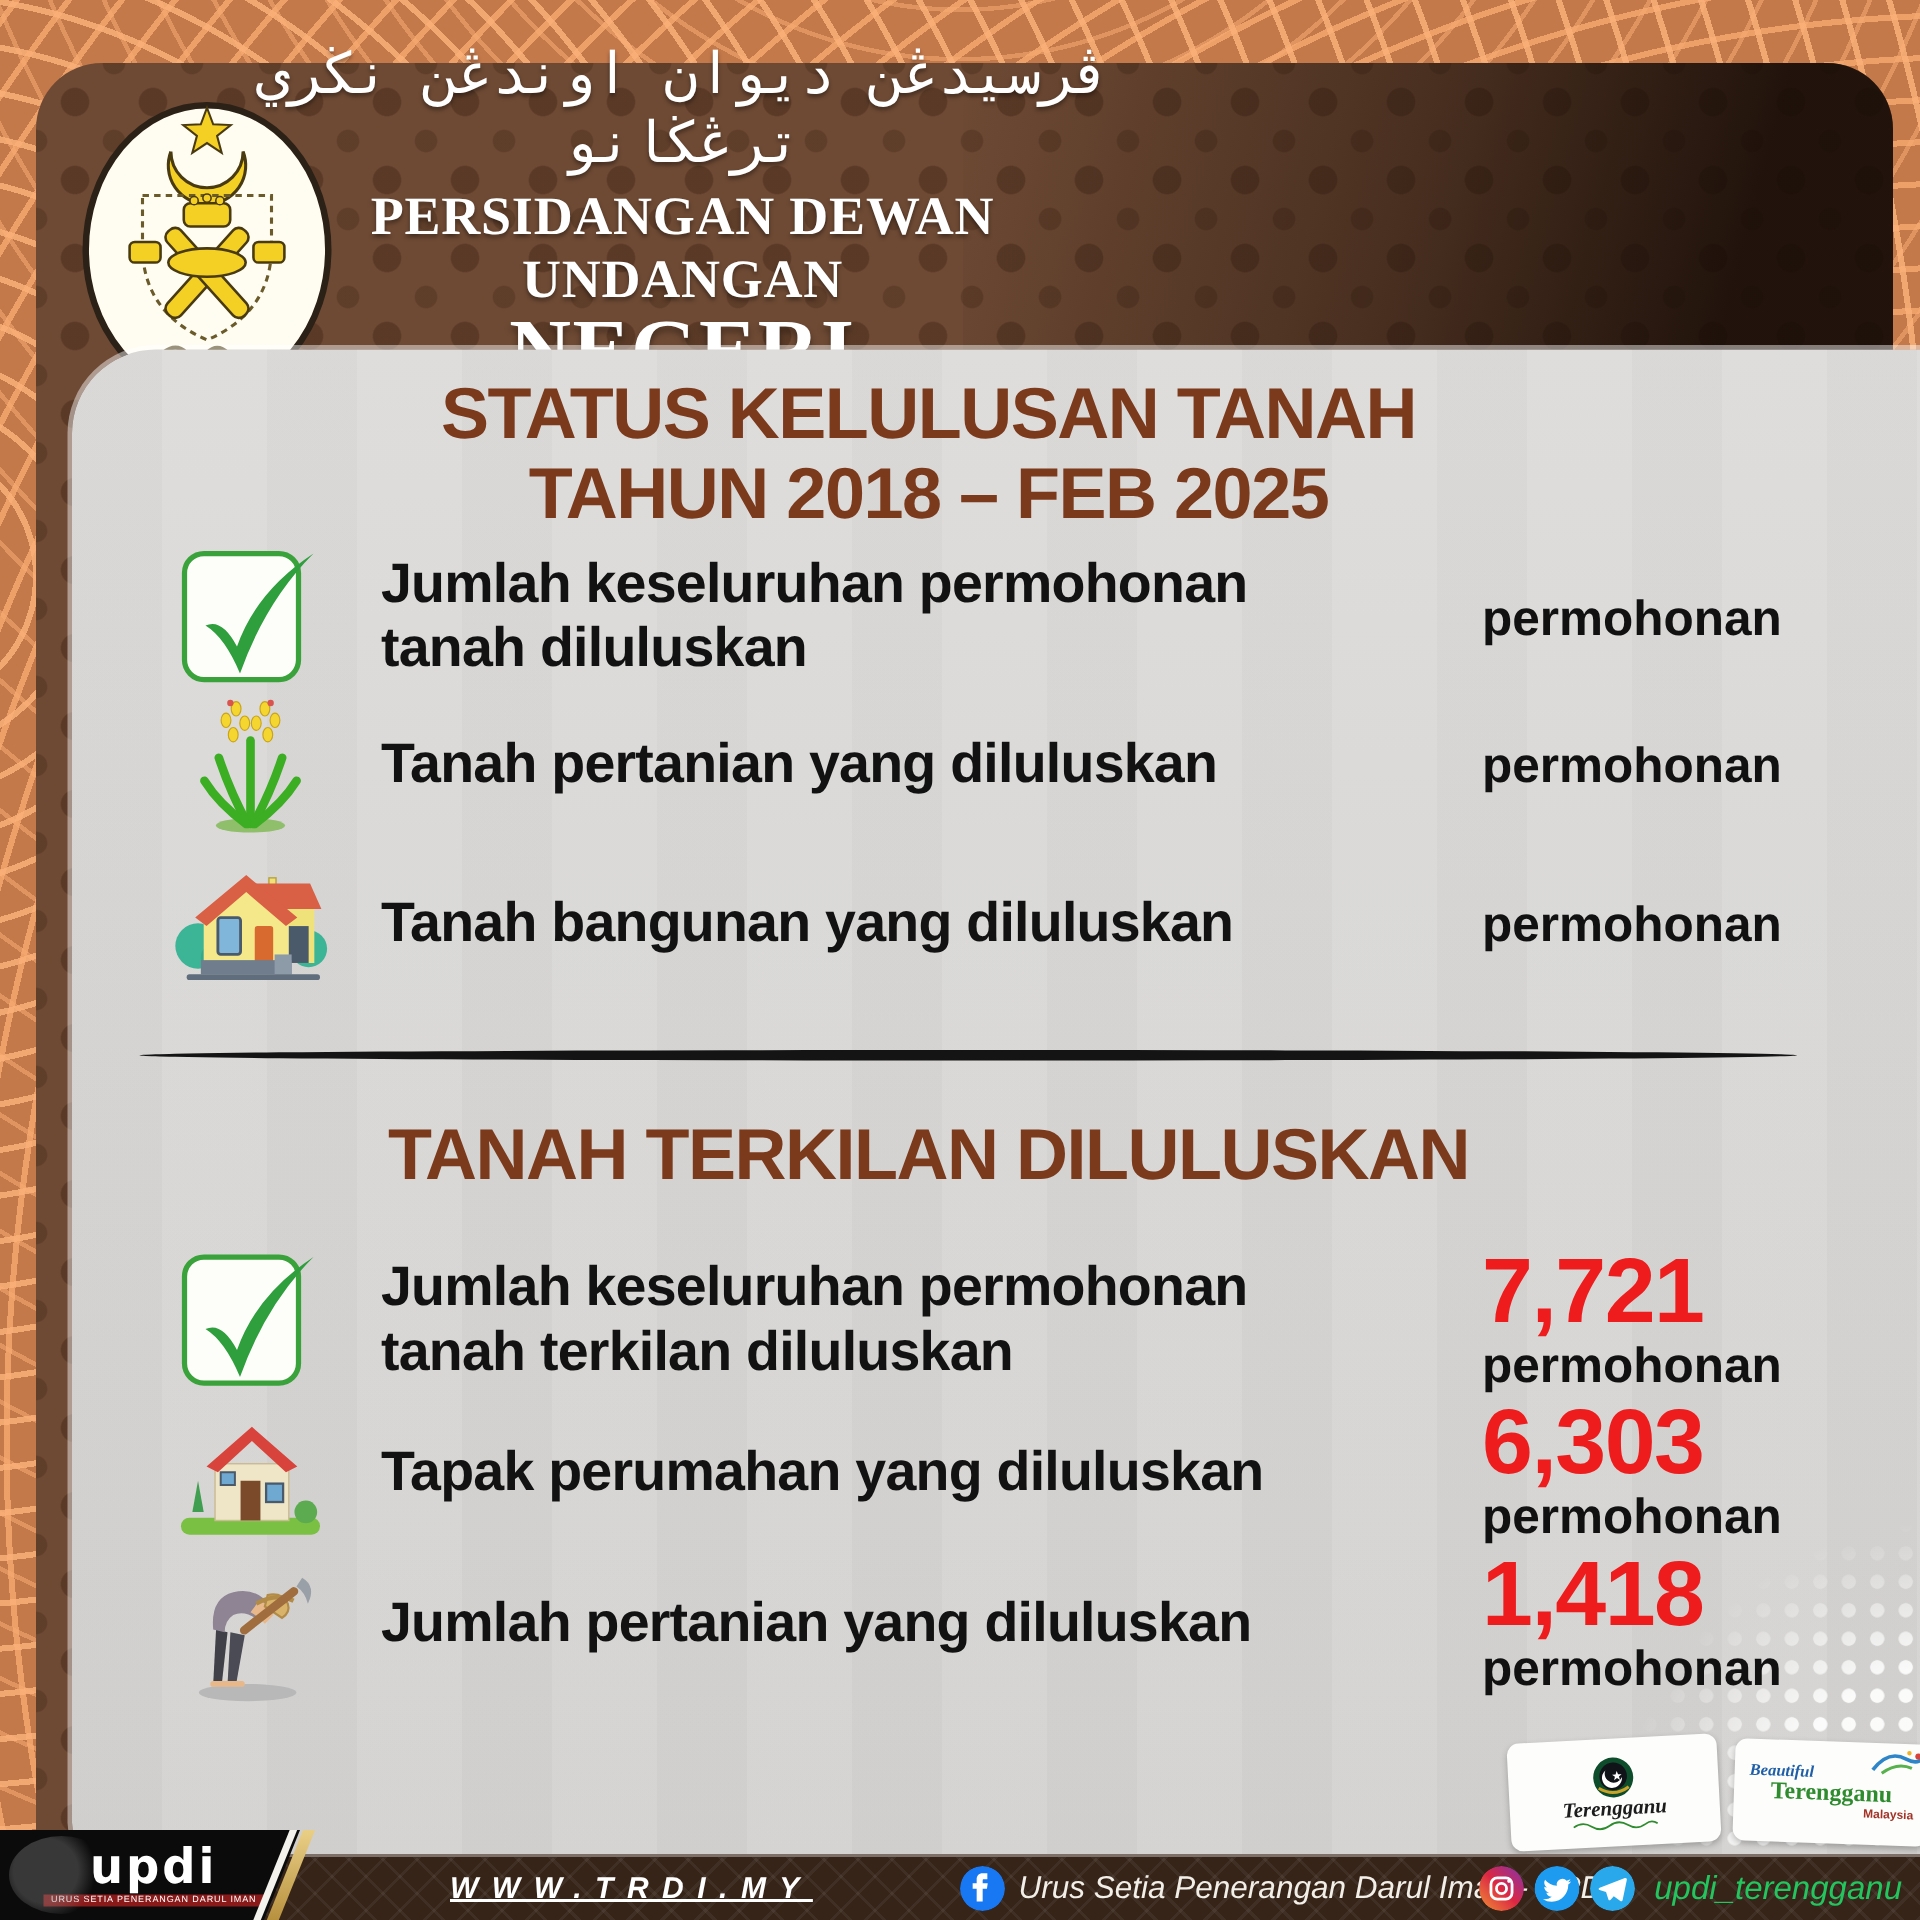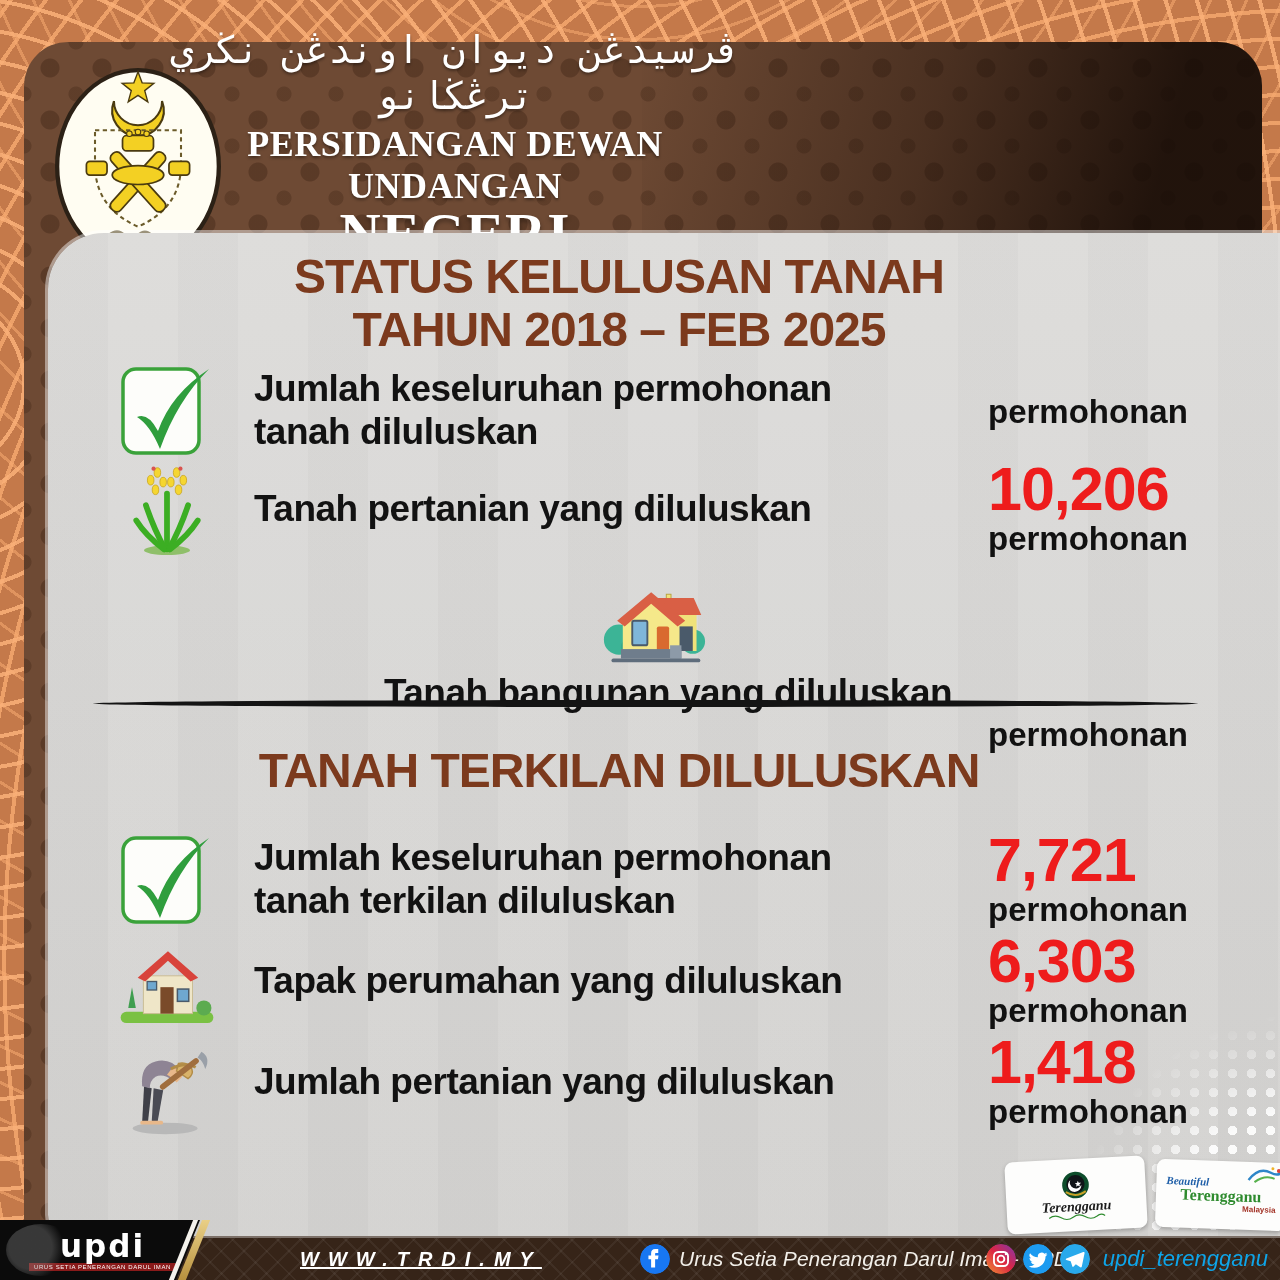--- a/index.html
+++ b/index.html
@@ -45,21 +45,21 @@
     mask-image:radial-gradient(circle at 100% 100%, #000 0 40%, transparent 72%);}
   .sec-title{position:absolute;left:10px;right:120px;text-align:center;
     color:#7c3a1d;font-weight:800;font-size:48px;line-height:1.1;letter-spacing:-1px;}
   .sec1-title{top:18px;}
   .sec2-title{top:512px;}
   .divider{position:absolute;left:45px;top:467px;width:1105px;height:7px;
     background:#141414;border-radius:50%;}
   .row{position:absolute;left:60px;right:100px;display:flex;align-items:center;}
   .row1{top:118px;height:120px;}
   .row2{top:226px;height:100px;}
-  .row3{top:344px;height:104px;flex-direction:column;}
+  .row3{top:330px;height:104px;}
   .row4{top:592px;height:110px;}
   .row5{top:698px;height:100px;}
   .row6{top:786px;height:126px;}
   .ricon{width:118px;display:flex;justify-content:center;align-items:center;flex:0 0 auto;}
   .rlabel{flex:1;padding-left:28px;color:#121212;font-weight:800;font-size:37px;
     line-height:1.15;letter-spacing:-.5px;max-width:640px;}
   .rvalue{width:212px;flex:0 0 auto;margin-left:auto;text-align:left;}
   .num{color:#ee1c1c;font-weight:800;font-size:61px;line-height:.95;letter-spacing:-1px;}
   .unit{color:#111;font-weight:800;font-size:33px;line-height:1.05;margin-top:3px;}
   
@@ -93,21 +93,21 @@
     padding:1px 5px;margin-top:2px;white-space:nowrap;}
   .slash-w{position:absolute;left:181px;bottom:0;width:5px;height:60px;background:#f4f2ec;
     transform:skewX(-22deg);z-index:7;}
   .slash-g{position:absolute;left:190px;bottom:0;width:8px;height:60px;
     background:linear-gradient(180deg,#e9cf86,#b8913f);transform:skewX(-22deg);z-index:7;}
   .site{position:absolute;left:300px;top:0;height:42px;display:flex;align-items:center;
     color:#fff;font-weight:800;font-style:italic;font-size:20px;letter-spacing:9px;text-decoration:underline;}
   .fbg{position:absolute;left:640px;top:0;height:42px;display:flex;align-items:center;gap:9px;}
   .fbg span{color:#f2efe9;font-style:italic;font-size:21px;}
   .socg{position:absolute;right:12px;top:0;height:42px;display:flex;align-items:center;gap:7px;}
-  .socg .handle{color:#0ea5e9;font-style:italic;font-size:22px;margin-left:6px;}
+  .socg .handle{color:#22c55e;font-style:italic;font-size:22px;margin-left:6px;}
   .cicon{width:30px;height:30px;border-radius:50%;flex:0 0 auto;}
 </style>
 </head>
 <body>
 
 <div class="poster">
   <div class="frame-tex"></div>
   <div class="panel"></div>
   <div class="panel-shade"></div>
 
@@ -190,21 +190,20 @@
           </g>
           <circle cx="36" cy="8" r="2.2" fill="#d9534f"></circle>
           <circle cx="64" cy="8" r="2.2" fill="#d9534f"></circle>
         </svg>
       </div>
       <div class="rlabel">
         <div>Tanah pertanian yang diluluskan</div>
         <div></div>
       </div>
       <div class="rvalue">
-        <div class="num">10,206</div>
         <div class="unit">permohonan</div>
       </div>
     </div>
 
     <div class="row row3">
       <div class="ricon">
         <svg viewBox="0 0 110 100" width="104" height="95">
           <circle cx="18" cy="66" r="16" fill="#3cb496"></circle>
           <circle cx="96" cy="68" r="13" fill="#3cb496"></circle>
           <circle cx="30" cy="74" r="10" fill="#35a88b"></circle>

